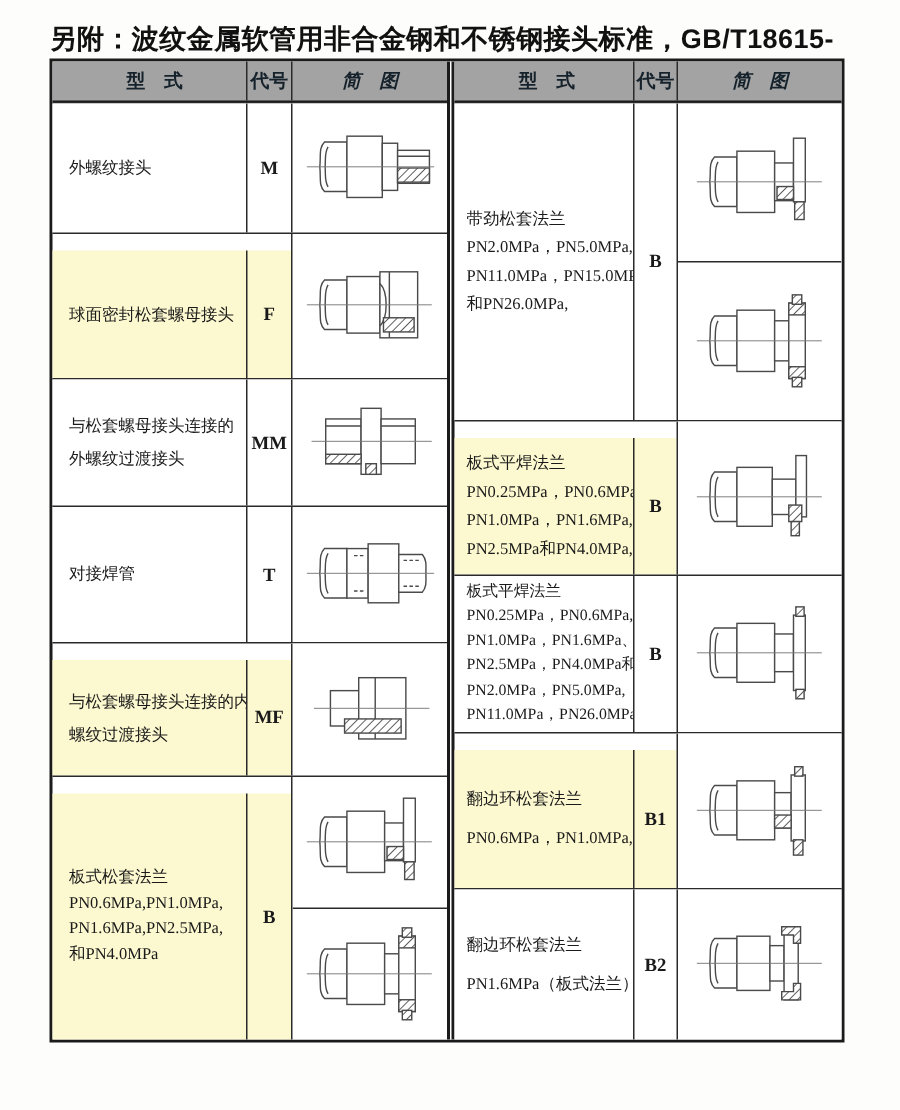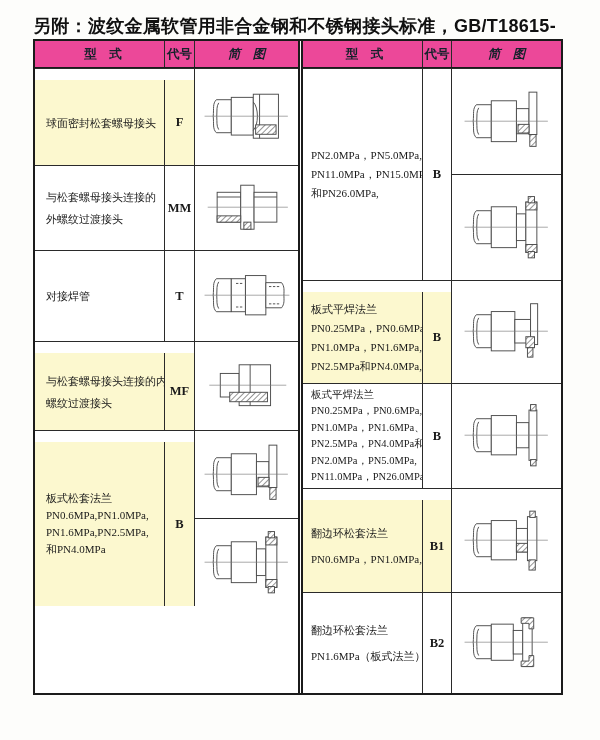--- a/index.html
+++ b/index.html
@@ -34,21 +34,21 @@
     width: 5px;
     border-left: 2px solid #1b1b1b;
     border-right: 2px solid #1b1b1b;
     background: #fff;
   }
   .row { display: flex; border-top: 1px solid #2a2a2a; }
   .row.header {
     border-top: none;
     border-bottom: 1px solid #1b1b1b;
     height: 27px;
-    background: #ec4899;
+    background: #a3a3a3;
   }
   .row.header .hc {
     display: flex; align-items: center; justify-content: center;
     font-family: "Liberation Sans", sans-serif;
     font-weight: bold;
     font-size: 12.5px;
     color: #15222b;
   }
   .c-type {
     display: flex; flex-direction: column; justify-content: center;
@@ -223,20 +223,31 @@
 
 <div class="table-wrap">
 
   <div class="half left">
     <div class="row header">
       <div class="hc c-type" style="background:transparent">型　式</div>
       <div class="hc c-code" style="background:transparent">代号</div>
       <div class="hc c-diag" style="background:transparent">简　图</div>
     </div>
 
+    <div class="row" style="height:87px">
+      <div class="c-type">
+        <div class="tline">外螺纹接头</div>
+      </div>
+      <div class="c-code">M</div>
+      <div class="c-diag">
+        <svg class="diag" viewBox="0 0 120 84">
+            <use href="#sym-m"></use>
+          </svg>
+      </div>
+    </div>
 
     <div class="row" style="height:97px">
       <div class="c-type hl">
         <div class="tline">球面密封松套螺母接头</div>
       </div>
       <div class="c-code hl">F</div>
       <div class="c-diag">
         <svg class="diag" viewBox="0 0 120 84">
             <use href="#sym-f"></use>
           </svg>
@@ -308,20 +319,21 @@
 
   <div class="half right">
     <div class="row header">
       <div class="hc c-type" style="background:transparent">型　式</div>
       <div class="hc c-code" style="background:transparent">代号</div>
       <div class="hc c-diag" style="background:transparent">简　图</div>
     </div>
 
     <div class="row lh19" style="height:212px">
       <div class="c-type">
+        <div class="tline">带劲松套法兰</div>
         <div class="tline">PN2.0MPa，PN5.0MPa,</div>
         <div class="tline">PN11.0MPa，PN15.0MPa,</div>
         <div class="tline">和PN26.0MPa,</div>
       </div>
       <div class="c-code">B</div>
       <div class="c-diag split">
         <div class="sub">
           <svg class="diag" viewBox="0 0 120 84">
               <use href="#sym-flgup"></use>
             </svg>

